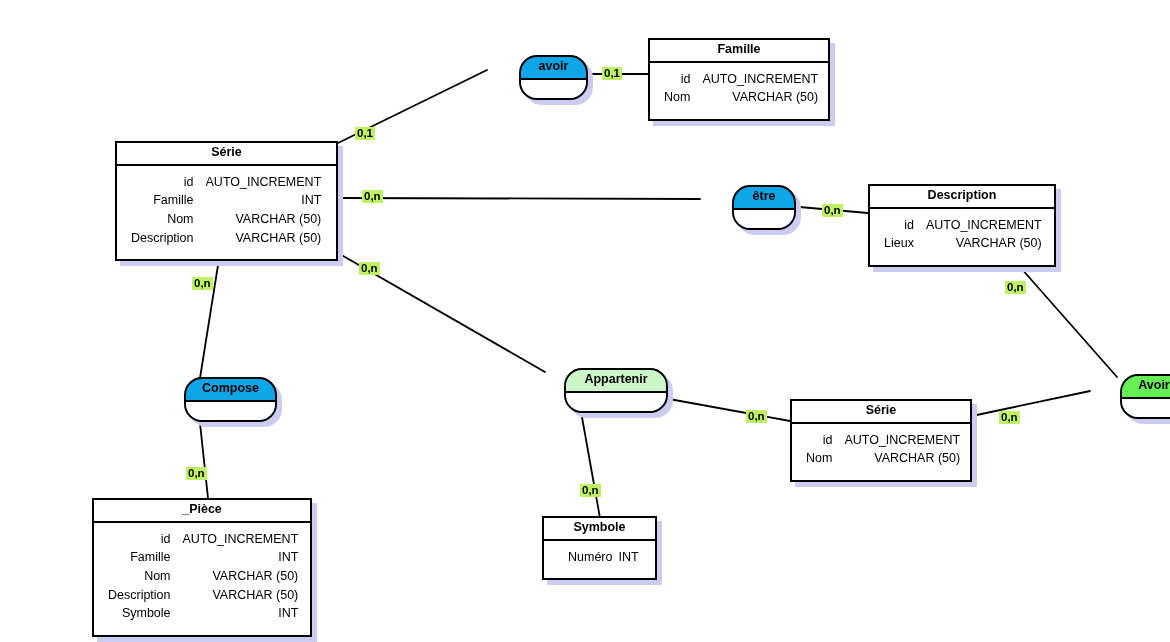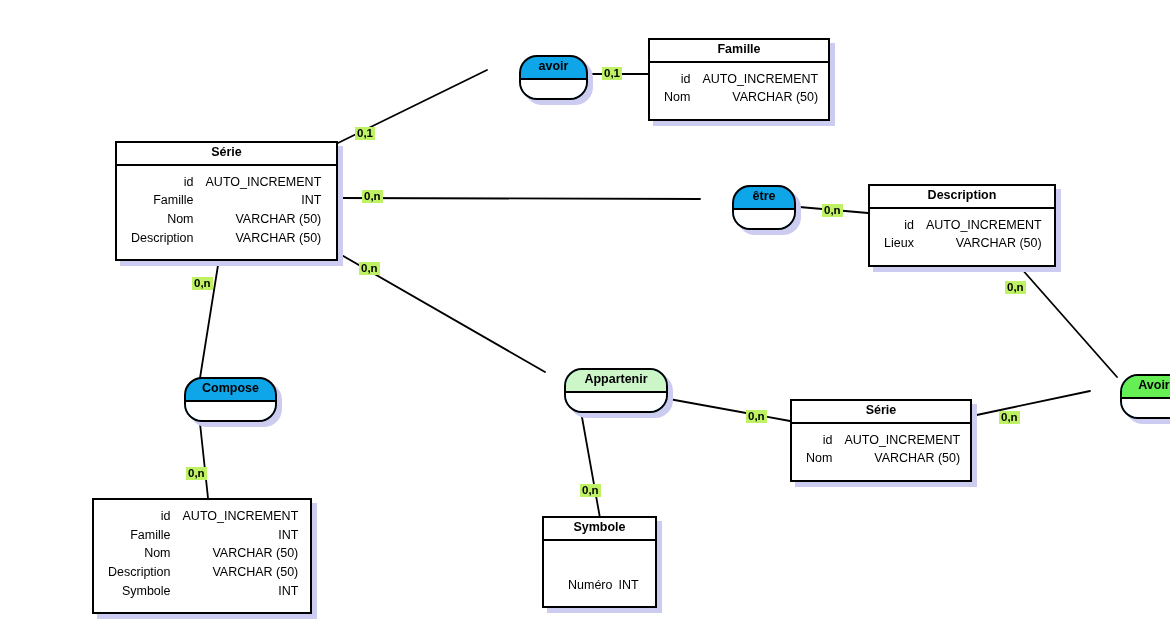--- a/index.html
+++ b/index.html
@@ -207,33 +207,34 @@
           <td class="attr-name">Nom</td>
           <td class="attr-type">VARCHAR (50)</td>
         </tr>
       </tbody>
         </table>
     </div>
   </div>
 
   <div class="entity" style="left:542px; top:516px; width:115px;">
     <div class="ent-title">Symbole</div>
-    <div class="ent-body" style="padding:9px 10px 10px 24px;margin-top:28px;">
+    <div class="ent-body" style="padding:9px 10px 10px 24px;">
       <table class="attrs">
         <tbody>
             <tr>
           <td class="attr-name" style="padding-right:6px;">Numéro</td>
           <td class="attr-type">INT</td>
         </tr>
       </tbody>
         </table>
     </div>
   </div>
 
   <div class="entity" style="left:92px; top:498px; width:220px;">
+    <div class="ent-title">_Pièce</div>
     <div class="ent-body">
       <table class="attrs">
         <tbody>
             <tr>
           <td class="attr-name">id</td>
           <td class="attr-type">AUTO_INCREMENT</td>
         </tr>
         <tr>
           <td class="attr-name">Famille</td>
           <td class="attr-type">INT</td>

